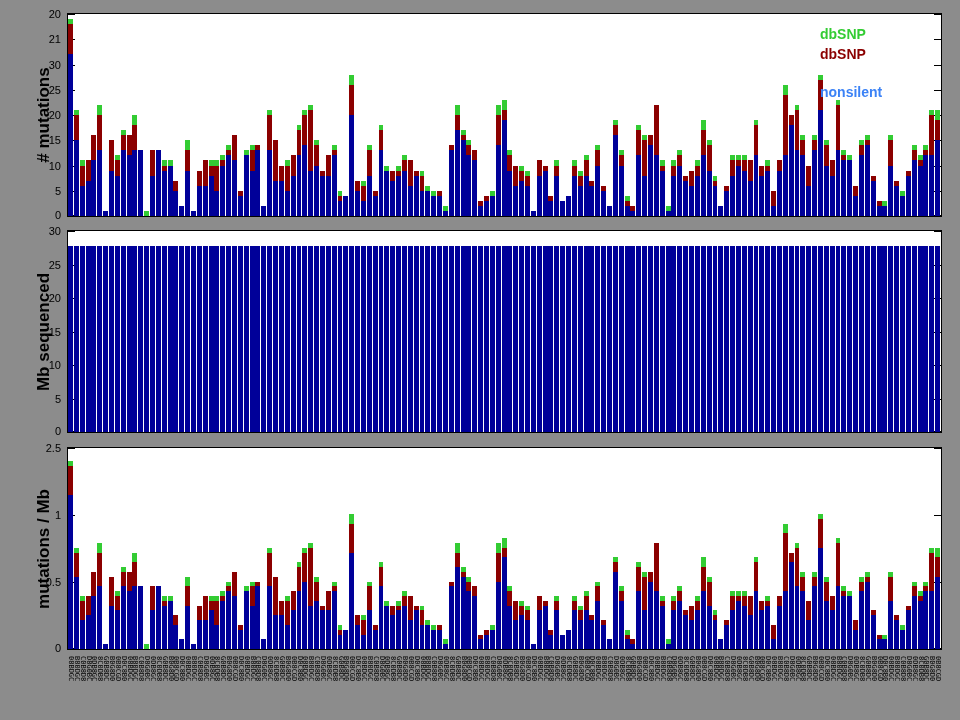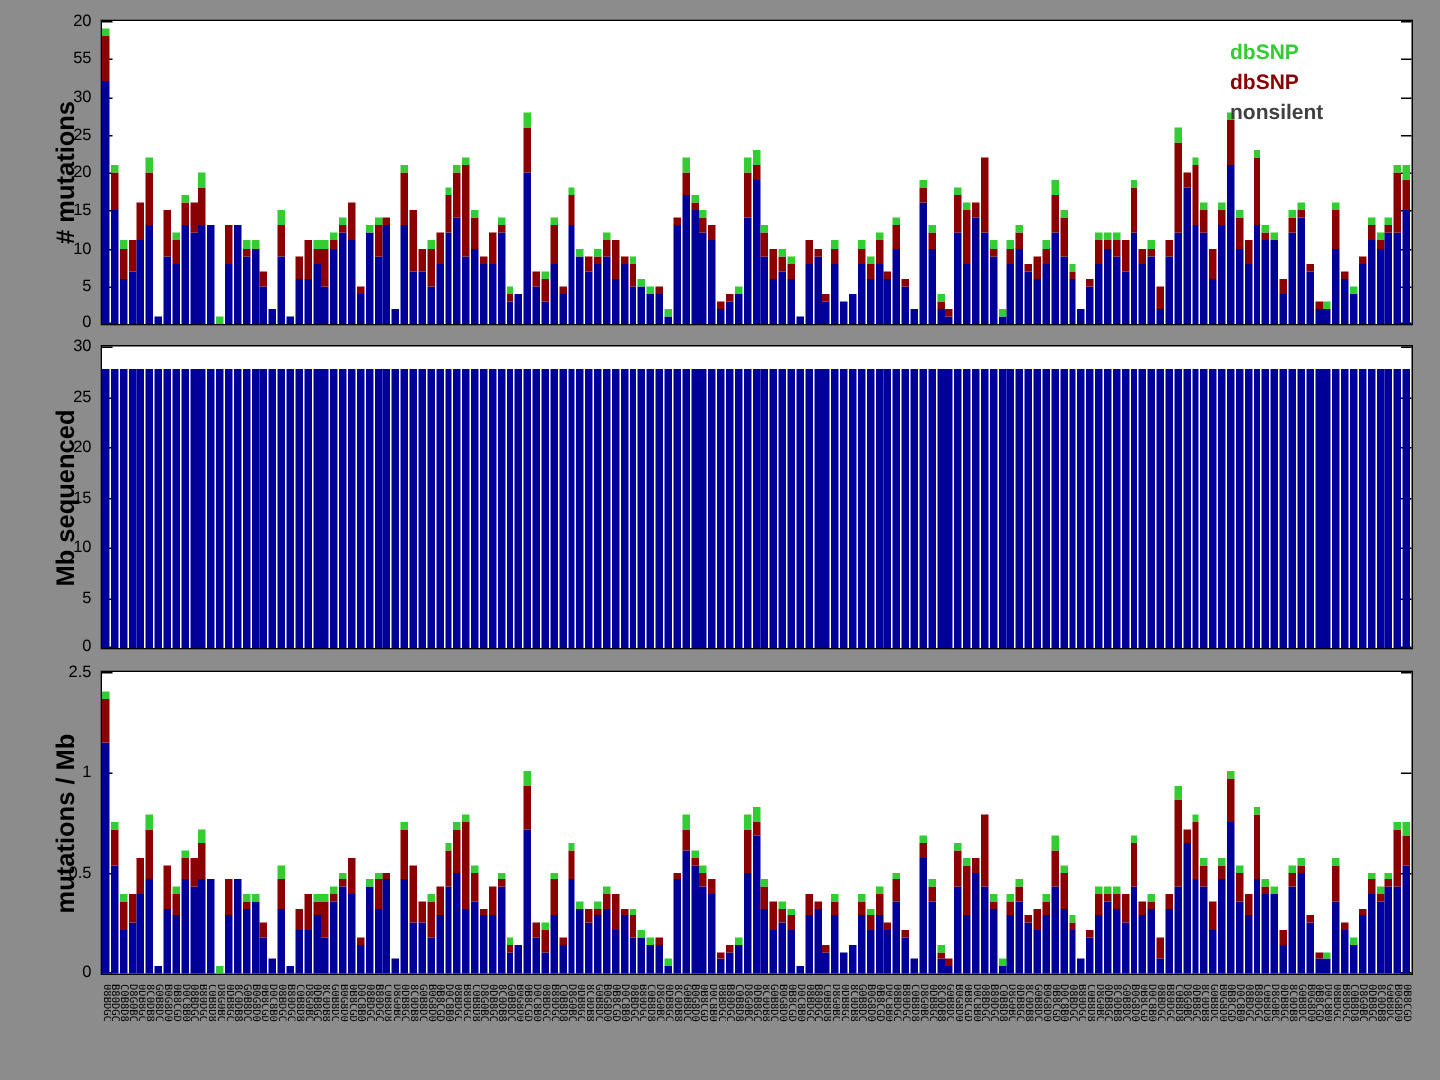--- a/index.html
+++ b/index.html
@@ -70,21 +70,21 @@
         <div class="tick right" style="top: 101px;"></div>
         <div class="yticklabel" style="top: 95px;">20</div>
         <div class="tick left" style="top: 76px;"></div>
         <div class="tick right" style="top: 76px;"></div>
         <div class="yticklabel" style="top: 70px;">25</div>
         <div class="tick left" style="top: 51px;"></div>
         <div class="tick right" style="top: 51px;"></div>
         <div class="yticklabel" style="top: 45px;">30</div>
         <div class="tick left" style="top: 25px;"></div>
         <div class="tick right" style="top: 25px;"></div>
-        <div class="yticklabel" style="top: 19px;">55</div>
+        <div class="yticklabel" style="top: 19px;">21</div>
         <div class="tick left" style="top: 0px;"></div>
         <div class="tick right" style="top: 0px;"></div>
         <div class="yticklabel" style="top: -6px;">20</div>
       </div>
     <div class="layer bars">
         <div class="bar-seg" style="left: 0px; width: 4.96px; bottom: 0px; height: 161.6px; background: rgb(0, 0, 153);"></div>
         <div class="bar-seg" style="left: 0px; width: 4.96px; bottom: 161.6px; height: 30.3px; background: rgb(139, 0, 0);"></div>
         <div class="bar-seg" style="left: 0px; width: 4.96px; bottom: 191.9px; height: 5.05px; background: rgb(51, 204, 51);"></div>
         <div class="bar-seg" style="left: 5.86px; width: 4.96px; bottom: 0px; height: 75.75px; background: rgb(0, 0, 153);"></div>
         <div class="bar-seg" style="left: 5.86px; width: 4.96px; bottom: 75.75px; height: 25.25px; background: rgb(139, 0, 0);"></div>
@@ -440,21 +440,21 @@
         <div class="bar-seg" style="left: 861.28px; width: 4.96px; bottom: 0px; height: 60.6px; background: rgb(0, 0, 153);"></div>
         <div class="bar-seg" style="left: 861.28px; width: 4.96px; bottom: 60.6px; height: 40.4px; background: rgb(139, 0, 0);"></div>
         <div class="bar-seg" style="left: 861.28px; width: 4.96px; bottom: 101px; height: 5.05px; background: rgb(51, 204, 51);"></div>
         <div class="bar-seg" style="left: 867.14px; width: 4.96px; bottom: 0px; height: 75.75px; background: rgb(0, 0, 153);"></div>
         <div class="bar-seg" style="left: 867.14px; width: 4.96px; bottom: 75.75px; height: 20.2px; background: rgb(139, 0, 0);"></div>
         <div class="bar-seg" style="left: 867.14px; width: 4.96px; bottom: 95.95px; height: 10.1px; background: rgb(51, 204, 51);"></div>
       </div>
     <div class="legend">
       <div style="color: rgb(51, 204, 51);">dbSNP</div>
       <div style="color: rgb(139, 0, 0);">dbSNP</div>
-      <div style="color: #404040;">nonsilent</div>
+      <div style="color: #3b82f6; margin-top: 18px;">nonsilent</div>
     </div>
   </div>
 
   <div class="panel" id="panel2">
     <div class="layer ticks">
         <div class="tick left" style="top: 200px;"></div>
         <div class="tick right" style="top: 200px;"></div>
         <div class="yticklabel" style="top: 194px;">0</div>
         <div class="tick left" style="top: 168px;"></div>
         <div class="tick right" style="top: 168px;"></div>

